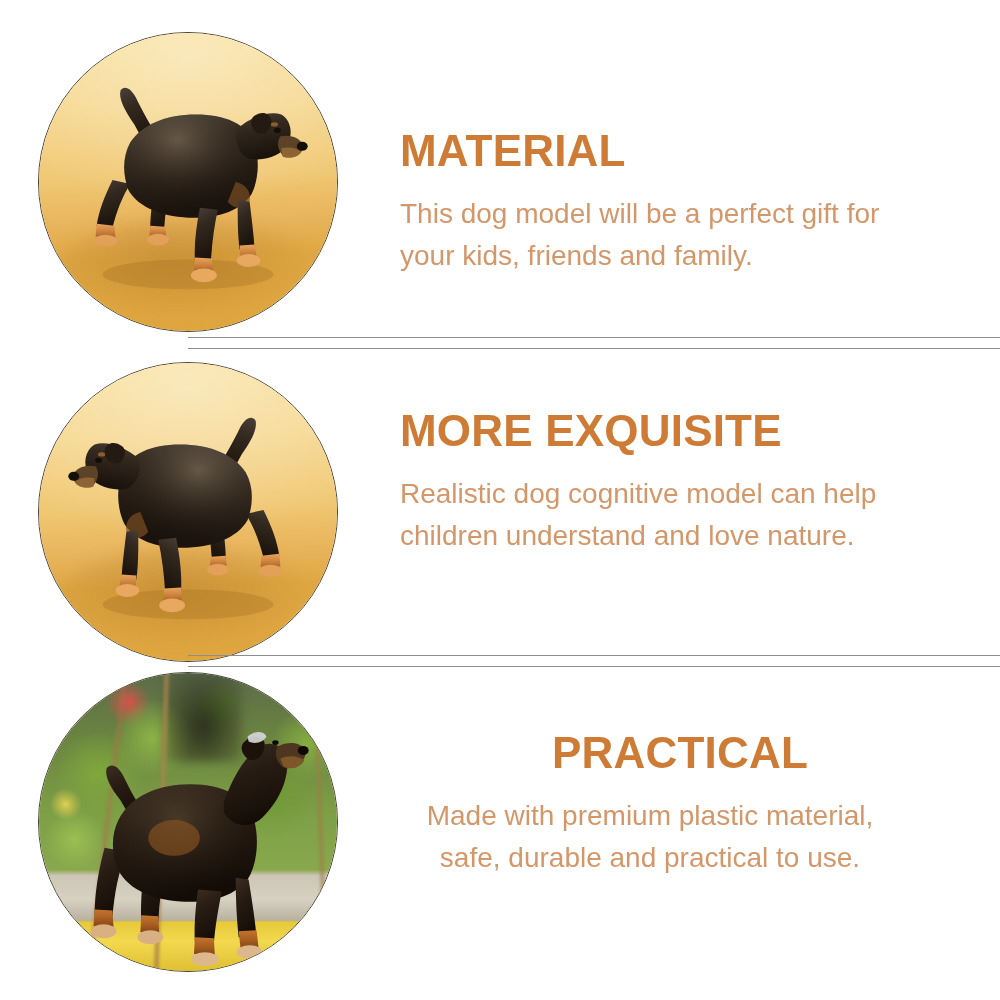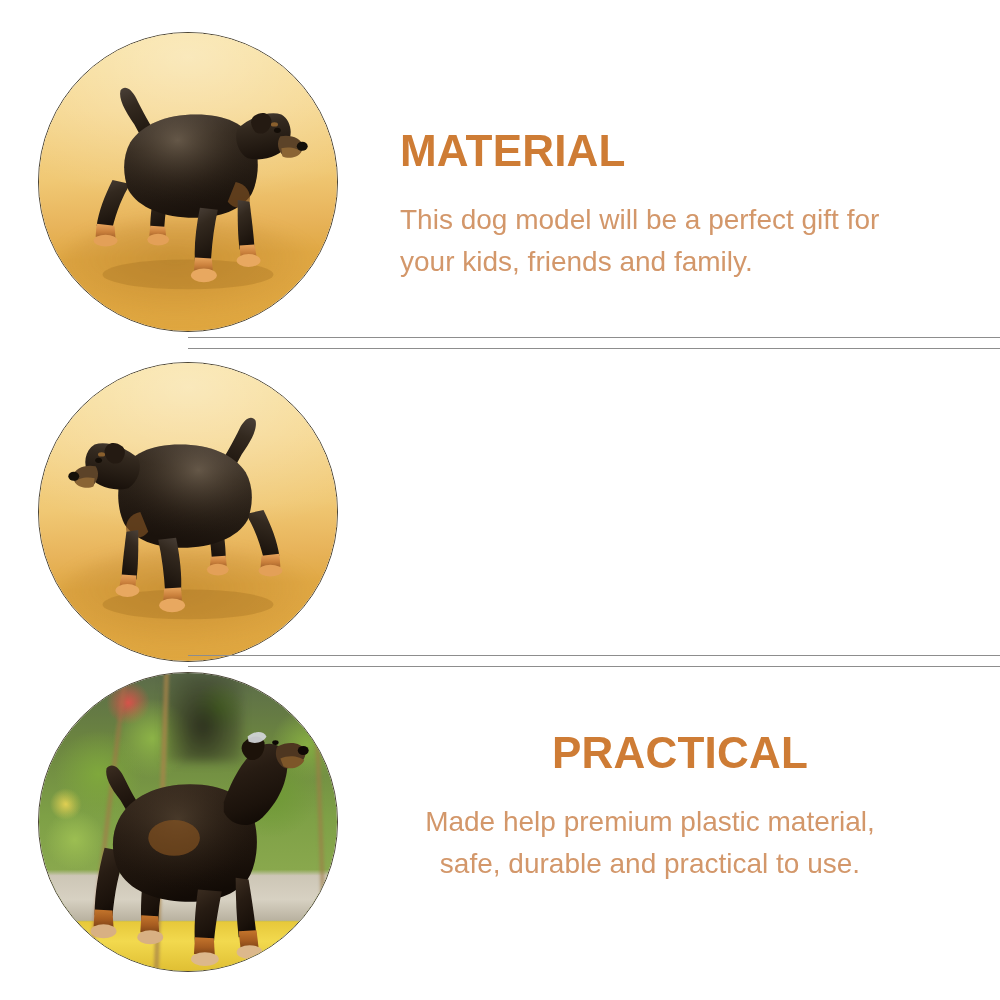--- a/index.html
+++ b/index.html
@@ -152,21 +152,21 @@
     font-family: "Liberation Sans", sans-serif;
     font-size: 44px;
     font-weight: bold;
     line-height: 1.05;
     letter-spacing: 0.2px;
     color: #ce7c35;
     white-space: nowrap;
   }
 
   .feature-desc {
-    margin-top: 25px;
+    margin-top: 19px;
     font-family: "Liberation Sans", sans-serif;
     font-size: 28px;
     font-weight: normal;
     line-height: 1.48;
     color: #d3976a;
     max-width: 500px;
   }
 
   
   .divider {
@@ -315,20 +315,24 @@
                  C200 120 196 106 200 96 Z" fill="url(#coat2)"></path>
         <path d="M243 104 C254 102 264 106 266 114 C266 122 256 126 246 124 C240 118 239 110 243 104 Z" fill="#5c4328"></path>
         <path d="M244 116 C252 114 261 116 264 120 C260 126 250 127 245 124 Z" fill="#8a6434"></path>
         <ellipse cx="265" cy="114" rx="5.5" ry="4.5" fill="#141009"></ellipse>
         <ellipse cx="240" cy="98" rx="3.4" ry="2.6" fill="#130d07"></ellipse>
         <ellipse cx="237" cy="92" rx="3.6" ry="2.2" fill="#9a6a30" opacity="0.85"></ellipse>
         <path d="M216 84 C224 78 232 80 234 88 C234 98 226 104 218 100 C213 94 212 88 216 84 Z" fill="#241a12"></path>
       </svg>
     </div>
 
+    <div class="text-col">
+      <h2 class="feature-title">MORE EXQUISITE</h2>
+      <p class="feature-desc">Realistic dog cognitive model can help children understand and love nature.</p>
+    </div>
   </section>
 
   <div class="divider" id="divider-1">
     <div class="rule top"></div>
     <div class="rule bottom"></div>
   </div>
 
   <section class="feature-block" id="block-2">
 
     <div class="circle-wrap">
@@ -386,17 +390,17 @@
         <ellipse cx="238" cy="70" rx="3.2" ry="2.4" fill="#0d0804"></ellipse>
 
         <path d="M206 70 C214 62 224 62 227 70 C228 82 220 90 211 87 C204 82 202 75 206 70 Z" fill="#1c1209"></path>
 
         <path d="M210 64 C217 58 226 58 229 64 C226 70 217 72 211 69 Z" fill="#d4d7da" opacity="0.92"></path>
       </svg>
     </div>
 
     <div class="text-col">
       <h2 class="feature-title">PRACTICAL</h2>
-      <p class="feature-desc">Made help premium plastic material, safe, durable and practical to use.</p>
+      <p class="feature-desc">Made with premium plastic material, safe, durable and practical to use.</p>
     </div>
   </section>
 
 </div>
 
 </body></html>

